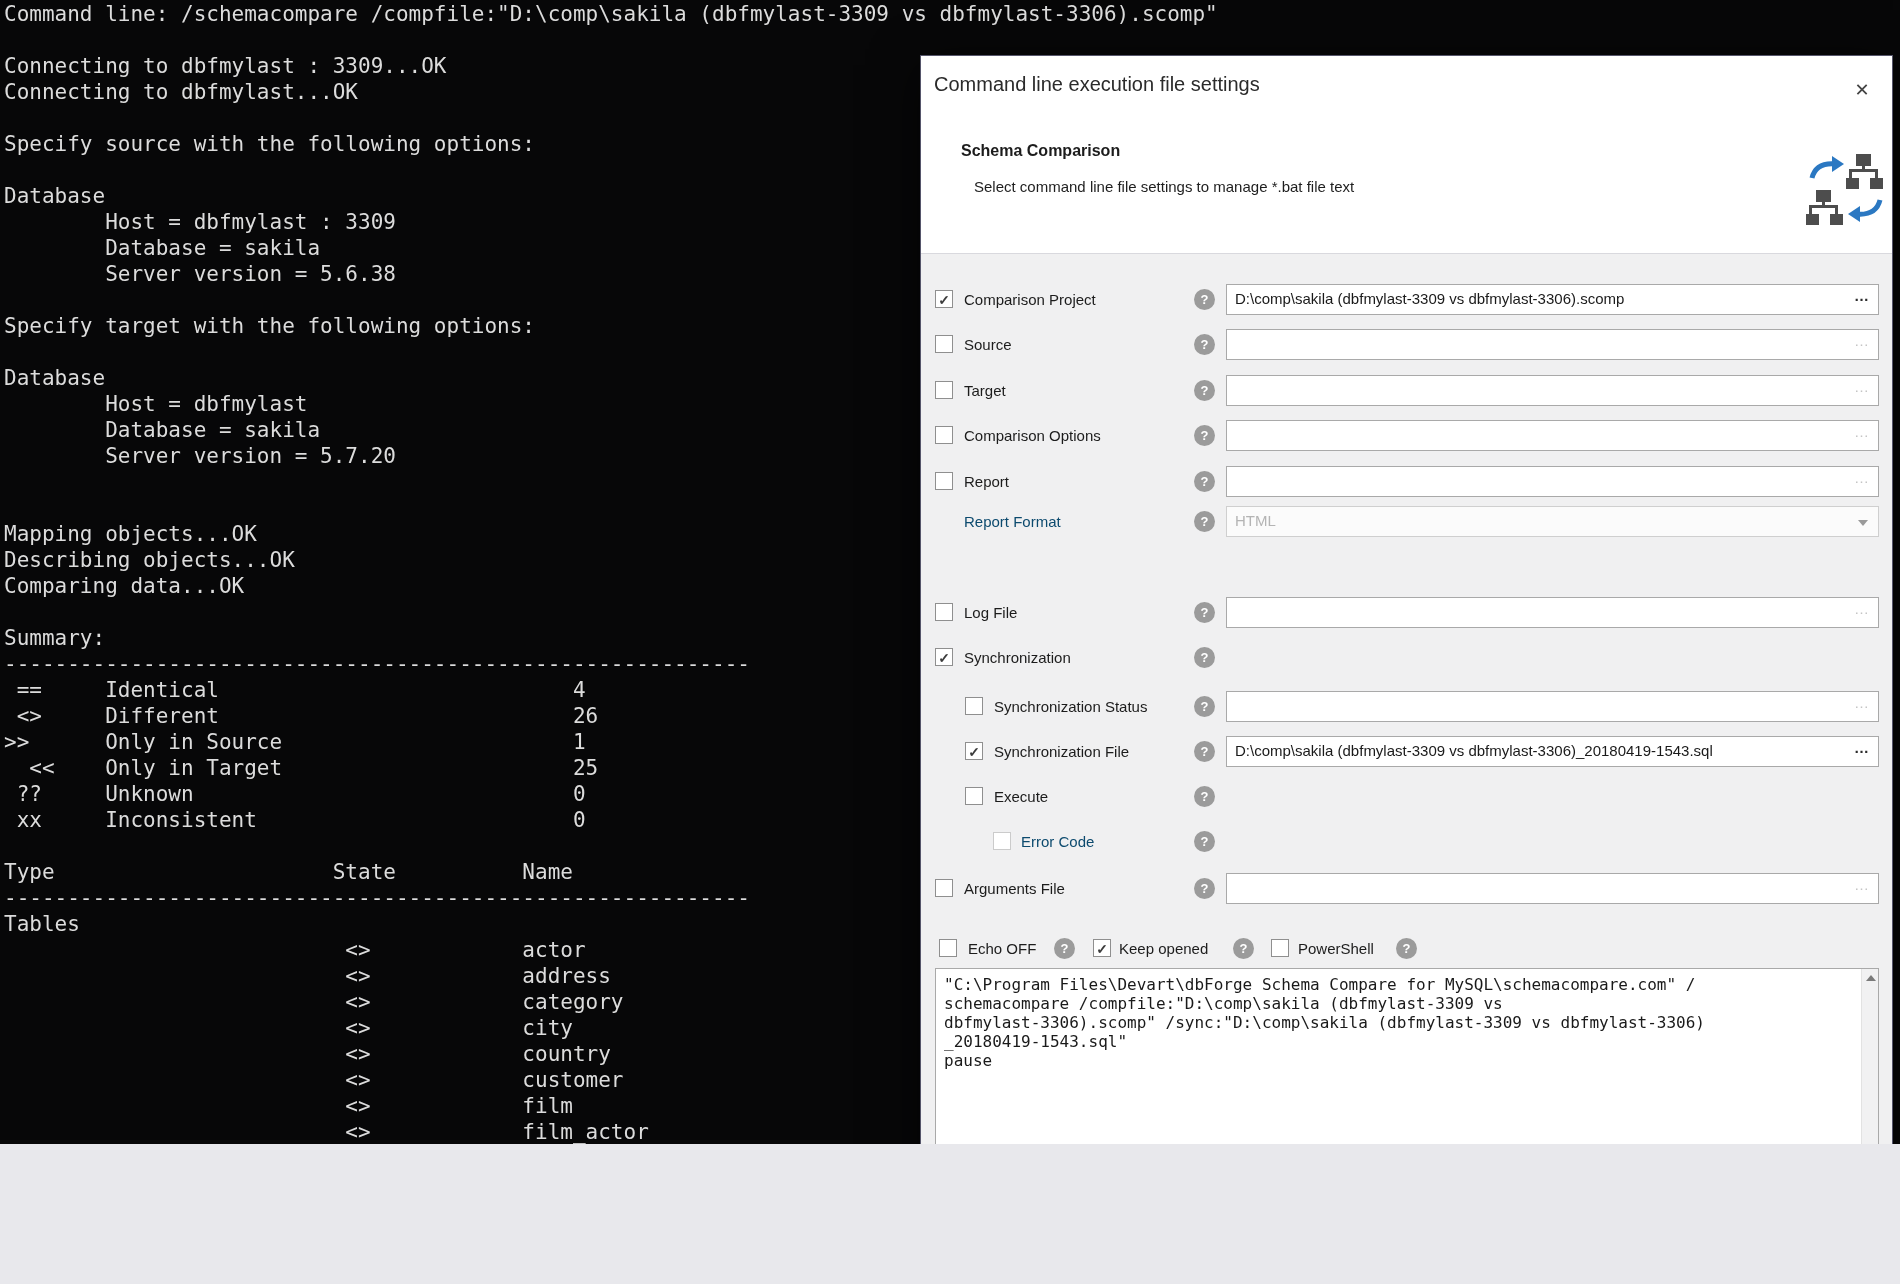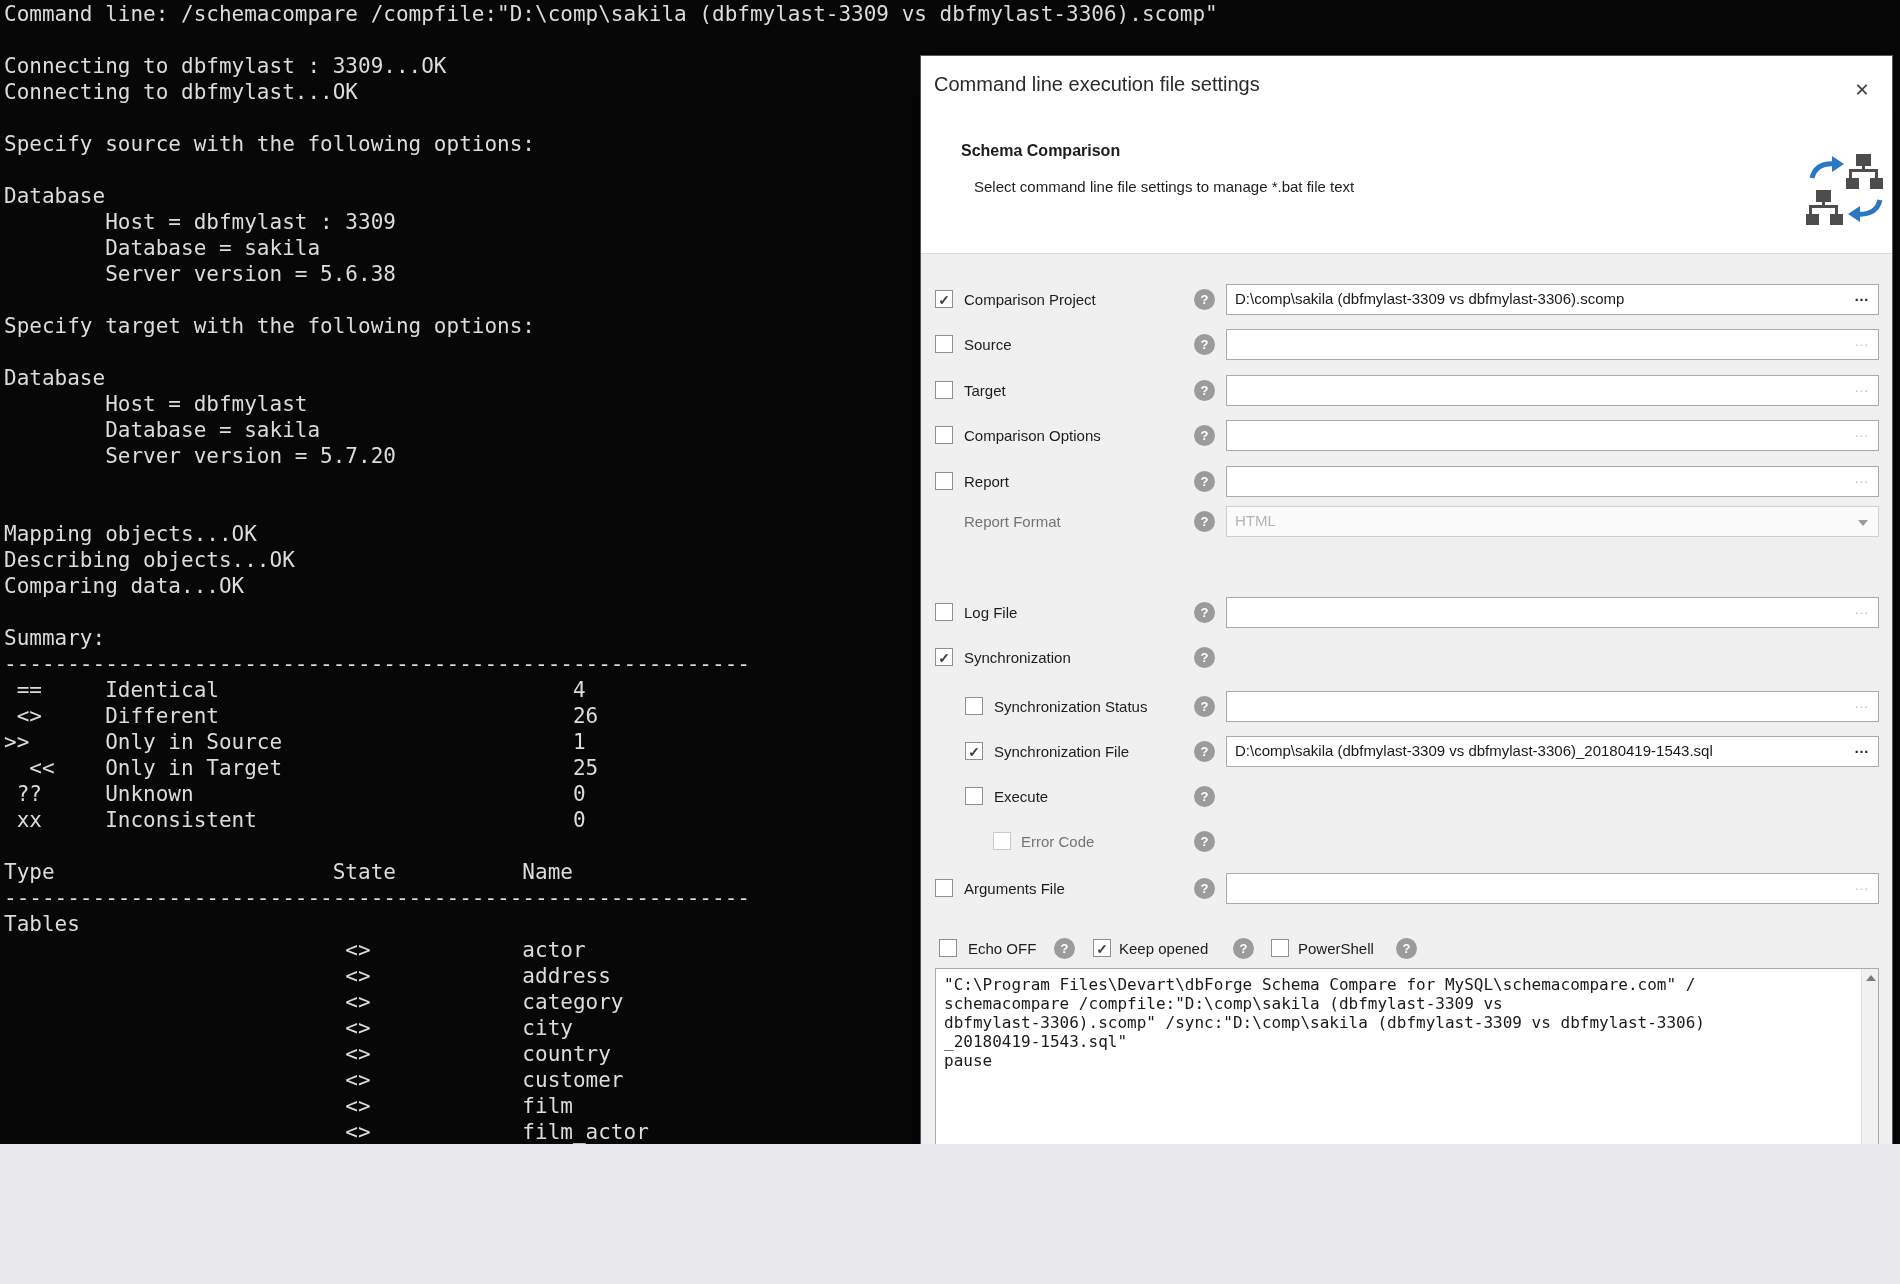--- a/index.html
+++ b/index.html
@@ -24,21 +24,21 @@
   .hdr-product{position:absolute;left:40px;top:86px;font-size:16px;font-weight:bold;color:#1c1c1c;text-align:right;}
   .hdr-sub{position:absolute;left:53px;top:122px;font-size:15px;color:#1e1e1e;}
   #hdr-icon{position:absolute;left:883px;top:90px;}
   
   .frow{position:absolute;left:0;width:973px;height:31px;}
   .cb{position:absolute;top:6px;width:18px;height:18px;background:#fff;border:1px solid #8f8f8f;
       box-sizing:border-box;text-align:center;}
   .cb.checked::after{content:"✓";color:#3c3c3c;font-size:14px;line-height:16px;font-weight:bold;}
   .cb.disabled{border-color:#cbcbcb;}
   .flabel{position:absolute;top:7px;font-size:15px;color:#1c1c1c;white-space:nowrap;}
-  .flabel.disabled{color:#737373;}
+  .flabel.disabled{color:#0c4a6e;}
   .help{position:absolute;top:5px;width:21px;height:21px;border-radius:50%;background:#9b9b9b;
         color:#fff;text-align:center;font-size:13px;line-height:21px;font-weight:bold;}
   .help::after{content:"?";}
   .field{position:absolute;left:305px;top:0;width:653px;height:31px;background:#fff;
          border:1px solid #a9a9a9;box-sizing:border-box;}
   .field .fval{position:absolute;left:8px;top:5px;font-size:15px;color:#1a1a1a;white-space:nowrap;
                overflow:hidden;max-width:600px;}
   .field .dots{position:absolute;right:8px;top:2px;font-size:15px;font-weight:bold;color:#2b2b2b;
                letter-spacing:1px;}
   .field .dots.light{color:#c4c4c4;font-weight:normal;}

